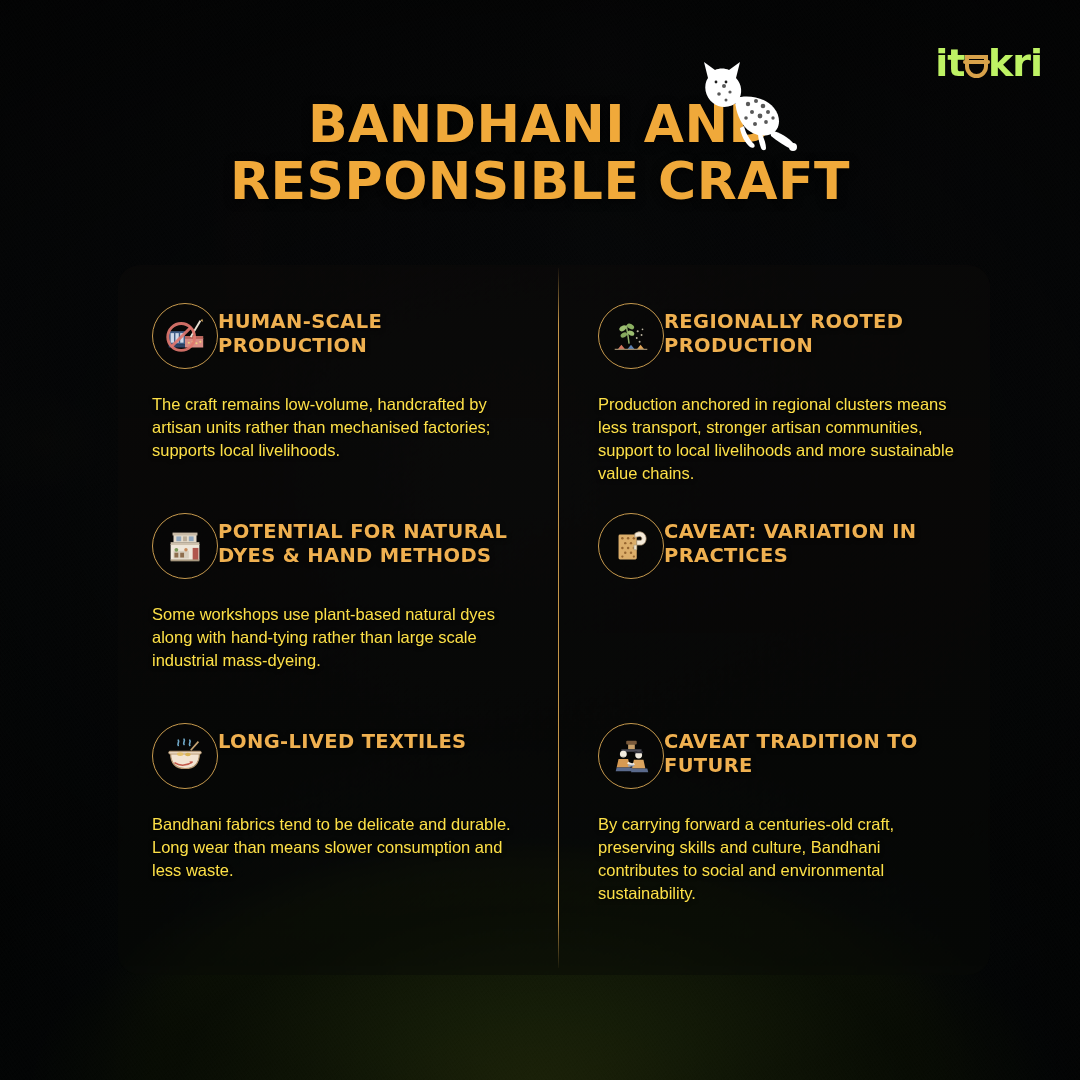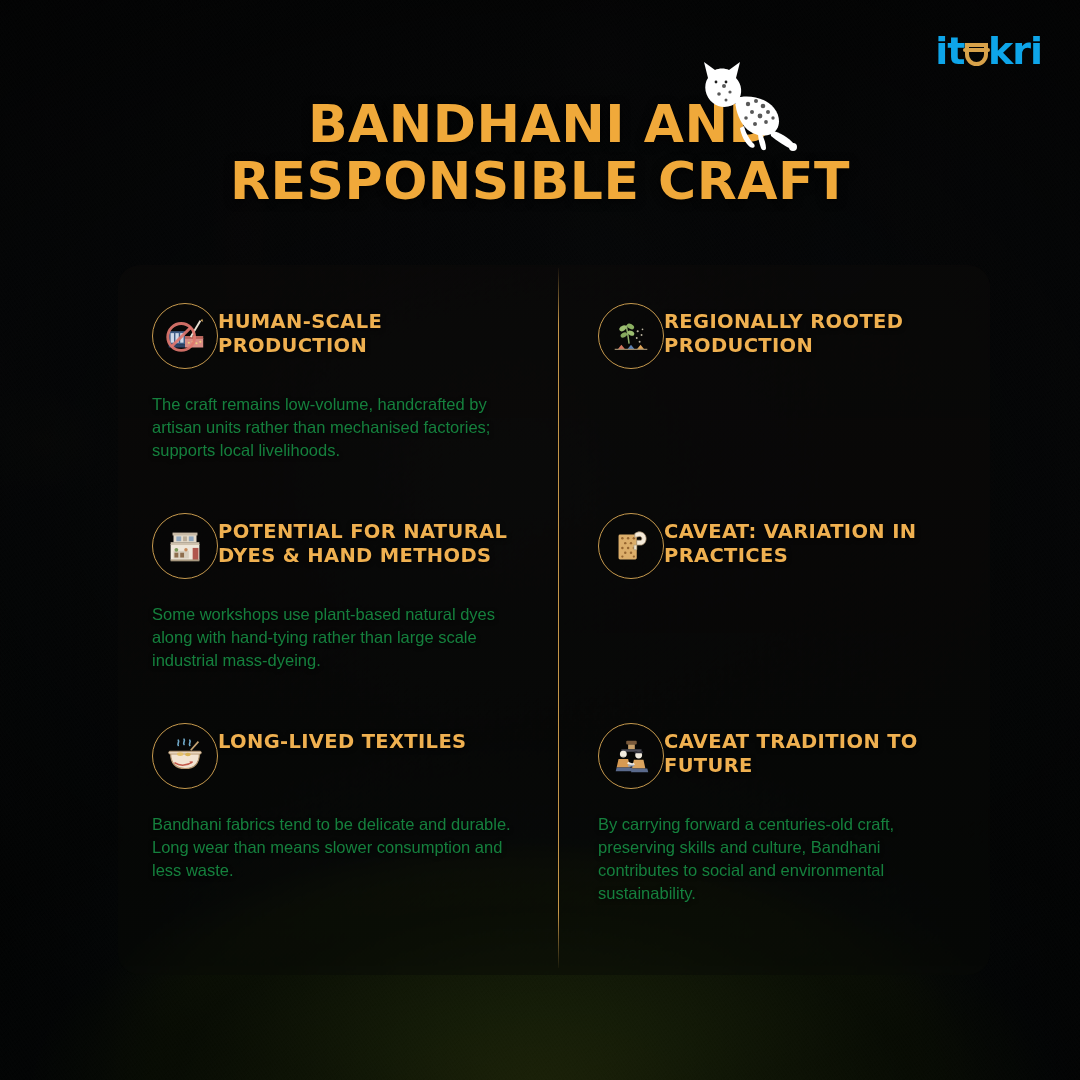--- a/index.html
+++ b/index.html
@@ -55,23 +55,23 @@
   .bg-noise {
     position:absolute; inset:0;
     opacity:0.16;
     background-image:
       repeating-linear-gradient(57deg, rgba(255,255,255,0.035) 0 1px, rgba(0,0,0,0) 1px 3px),
       repeating-linear-gradient(-43deg, rgba(0,0,0,0.05) 0 1px, rgba(0,0,0,0) 1px 4px);
   }
 
   
   .logo {
-    position:absolute; top:32px; right:38px;
+    position:absolute; top:44px; right:38px;
     font-size:38px; font-weight:700; letter-spacing:-1px;
-    color:#0ea5e9;
+    color:#bef264;
     font-family:"DejaVu Sans", sans-serif;
     line-height:1;
   }
   .logo .basket {
     display:inline-block; position:relative;
     width:0.60em; height:0.60em;
     border:0.13em solid #d8a24a;
     border-radius:0 0 55% 55%;
     vertical-align:-0.05em;
     margin:0 0.01em;
@@ -157,21 +157,21 @@
     padding-top:9px;
     max-width:290px;
   }
   .card.right .card-title { max-width:280px; }
 
   .card-body {
     margin-top:24px;
     font-family:"Liberation Sans", sans-serif;
     font-size:16.5px;
     line-height:1.40;
-    color:#15803d;
+    color:#fde047;
     text-shadow:0 1px 4px rgba(0,0,0,0.85);
     max-width:392px;
   }
   .card.right .card-body { max-width:400px; }
 </style>
 </head>
 <body>
 
 <div id="stage">
 
@@ -269,20 +269,21 @@
               <circle cx="33" cy="30" r="1"></circle>
             </g>
             <path d="M10 38 l4 -5 4 5z" fill="#d4765e"></path>
             <path d="M20 38 l4 -5 4 5z" fill="#5b7fb3"></path>
             <path d="M30 38 l4 -5 4 5z" fill="#e0a457"></path>
             <line x1="7" y1="38" x2="41" y2="38" stroke="#9a8668" stroke-width="1.2"></line>
           </svg>
         </div>
         <div class="card-title">REGIONALLY ROOTED PRODUCTION</div>
       </div>
+      <div class="card-body">Production anchored in regional clusters means less transport, stronger artisan communities, support to local livelihoods and more sustainable value chains.</div>
     </div>
 
     <div class="card">
       <div class="card-head">
         <div class="icon-circle">
           <svg viewBox="0 0 48 48">
             <rect x="9" y="22" width="30" height="17" fill="#efe7da"></rect>
             <rect x="9" y="20" width="30" height="3" fill="#cfc2ae"></rect>
             <rect x="12" y="12" width="24" height="8" fill="#e4dac9"></rect>
             <rect x="11" y="10" width="26" height="3" fill="#c9bba6"></rect>

